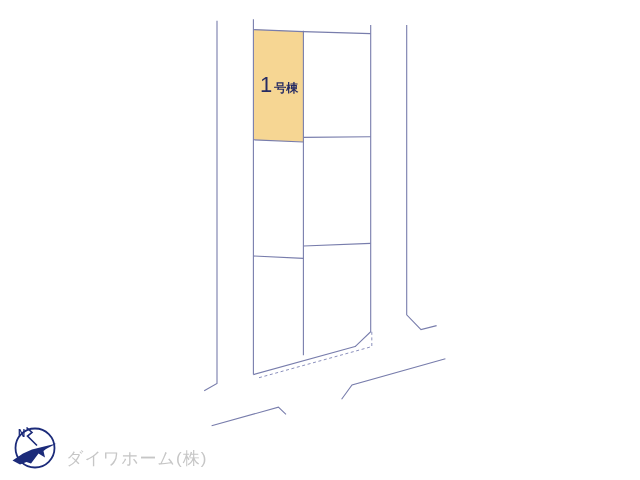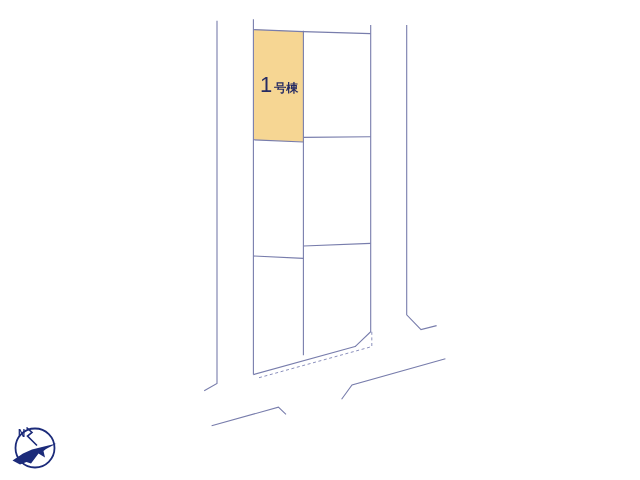--- a/index.html
+++ b/index.html
@@ -115,15 +115,16 @@
     <span class="suffix">号棟</span>
   </div>
 
   <div class="brand">
     <svg class="compass" viewBox="0 0 48 48" xmlns="http://www.w3.org/2000/svg">
       <circle cx="25" cy="25" r="19.5" fill="none" stroke="var(--logo)" stroke-width="1.8"></circle>
       <text x="8" y="14" font-size="10" font-weight="bold" fill="var(--logo)" font-family="Liberation Sans, sans-serif">N</text>
       <polyline points="16.5,4.5 22,9.5 17.5,13 27,22.5" fill="none" stroke="var(--logo)" stroke-width="1.6"></polyline>
       <path d="M2.5,37.5 L13,30.5 L22,26.5 L30,24.5 L46.5,20.5 L36,26 L33.5,28 L35,34.5 L28.5,30.5 L21,40.5 L16.5,39 L10,41.5 Z" fill="var(--logo)"></path>
     </svg>
+    <span class="company">ダイワホーム(株)</span>
   </div>
 
 </div>
 
 </body></html>

